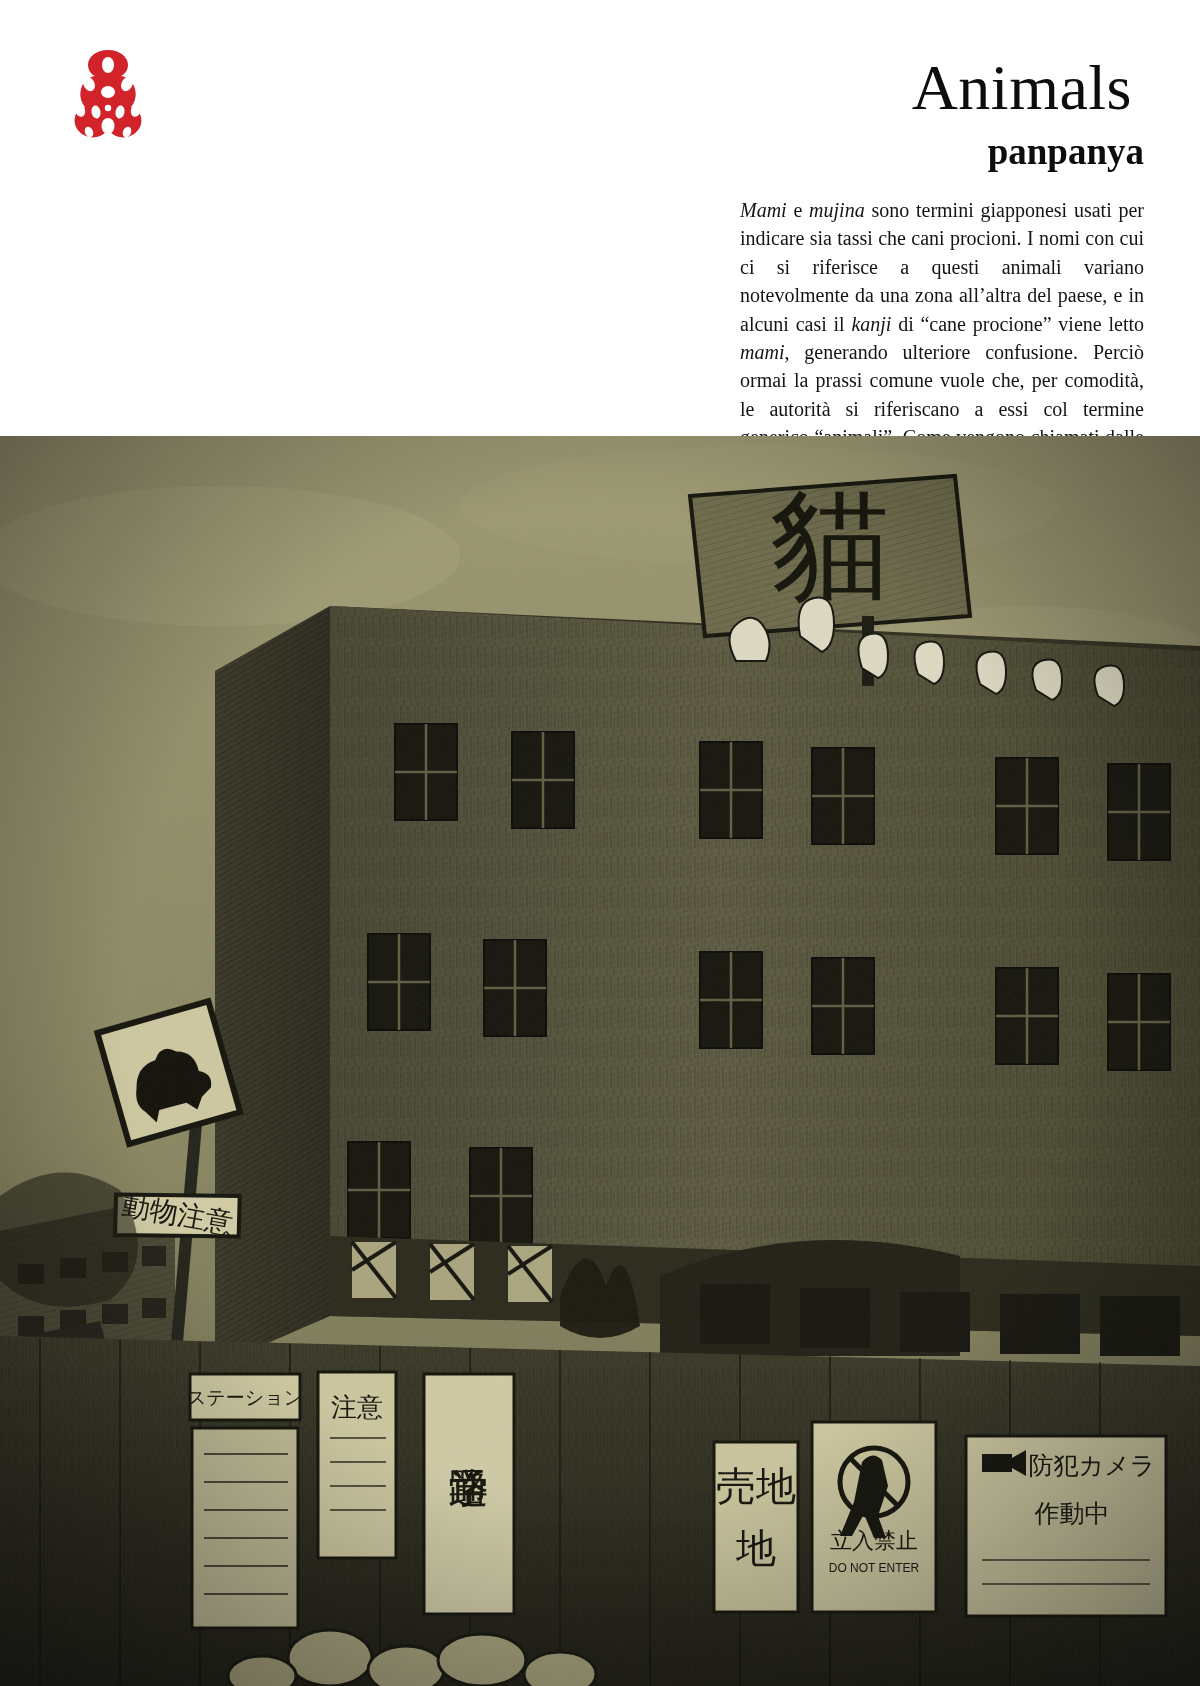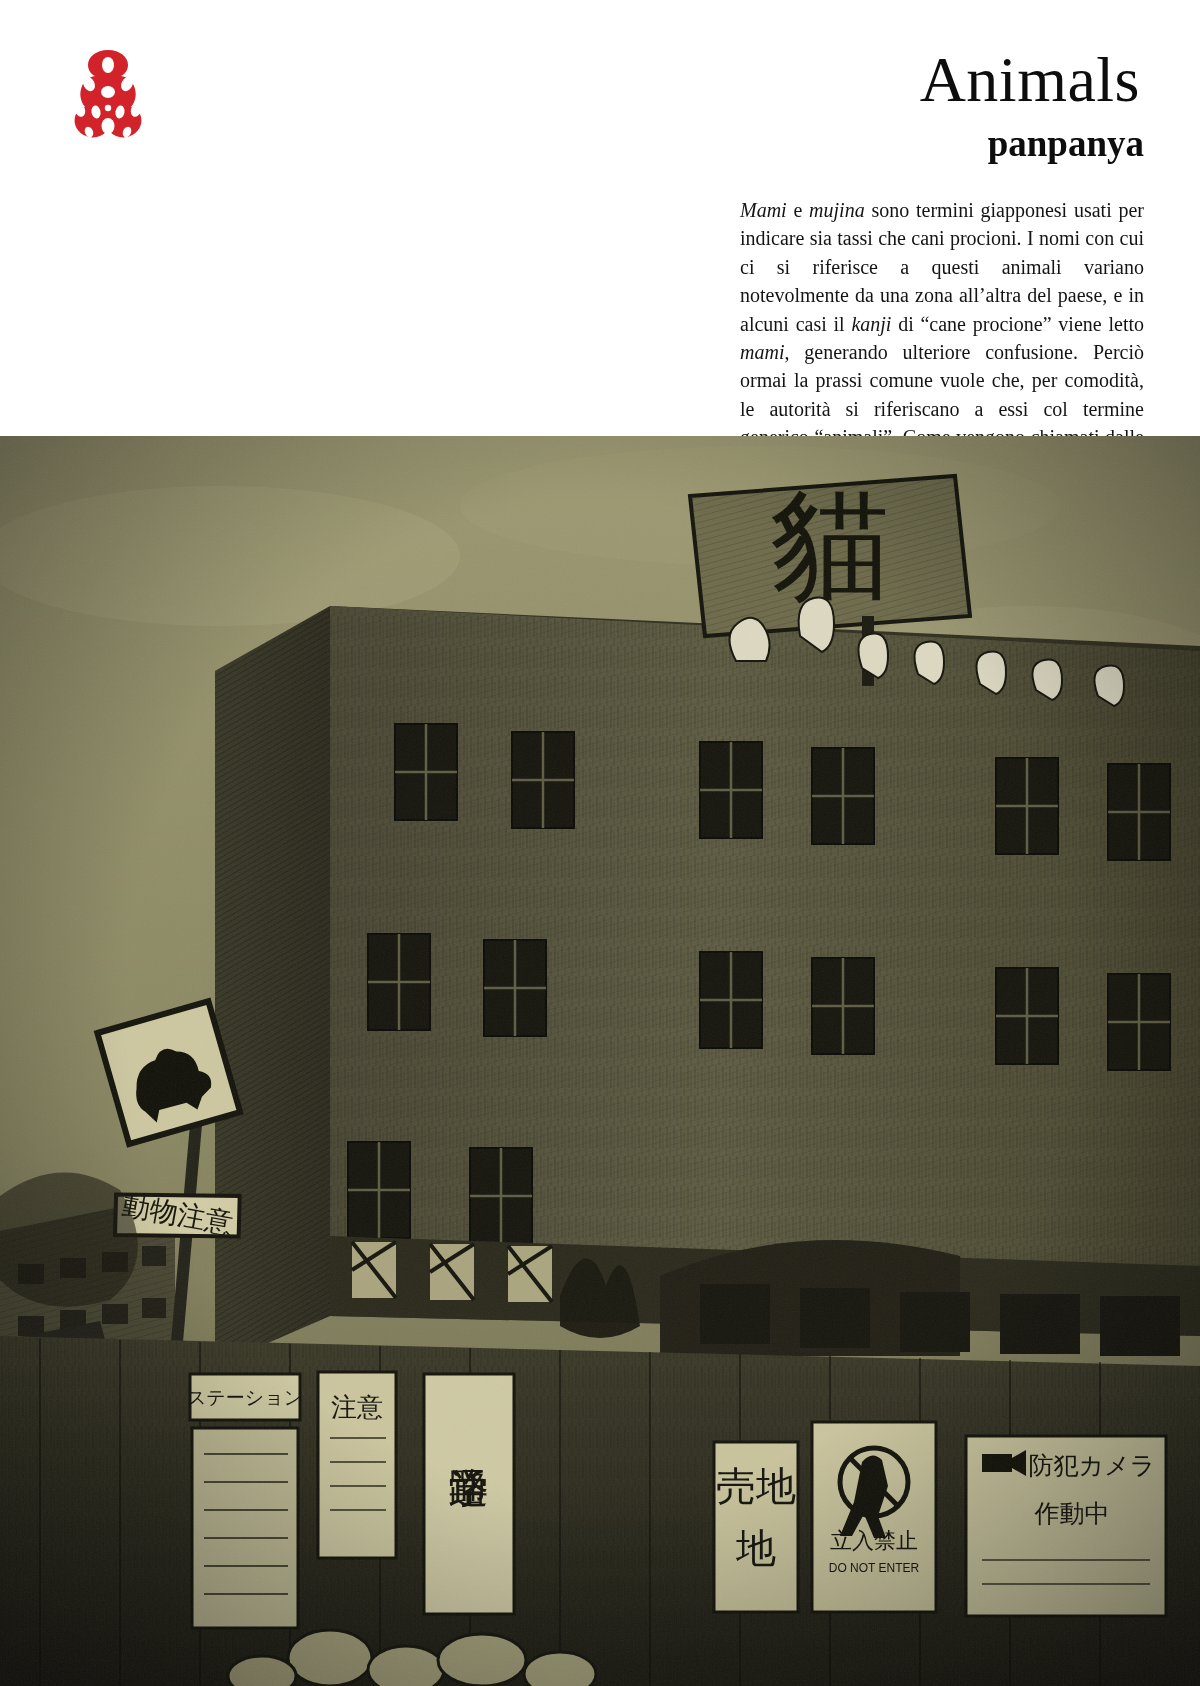--- a/index.html
+++ b/index.html
@@ -41,21 +41,21 @@
     width: 620px;
     text-align: right;
   }
   .book-title {
     font-family: "Liberation Serif", serif;
     font-size: 64px;
     line-height: 1.0;
     font-weight: 400;
     letter-spacing: 0.5px;
     color: #0d0d0d;
-    margin: 4px;
+    margin: 12px;
   }
   .book-author {
     font-family: "Liberation Serif", serif;
     font-size: 37px;
     font-weight: 700;
     line-height: 1.1;
     margin: 12px 0 4px 0;
     color: #0d0d0d;
   }
 

